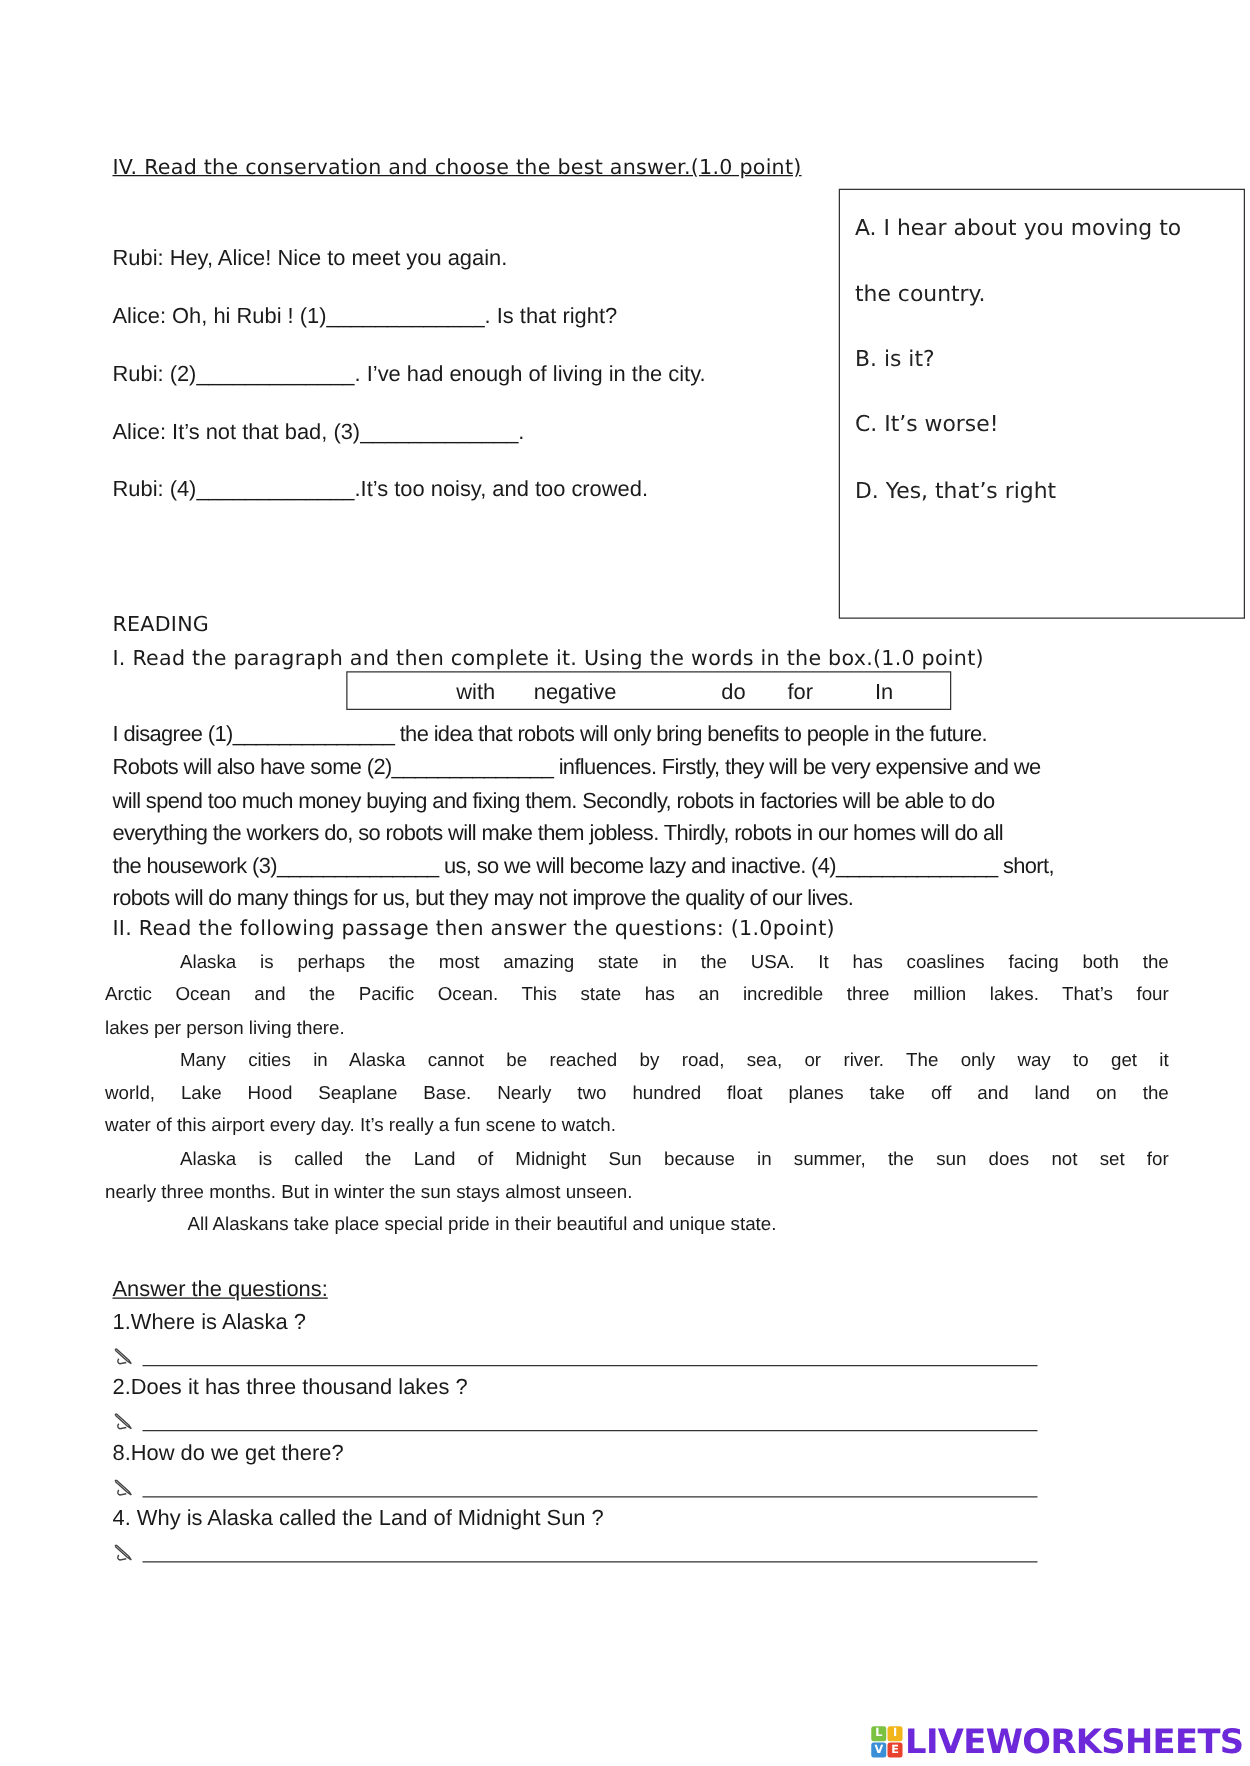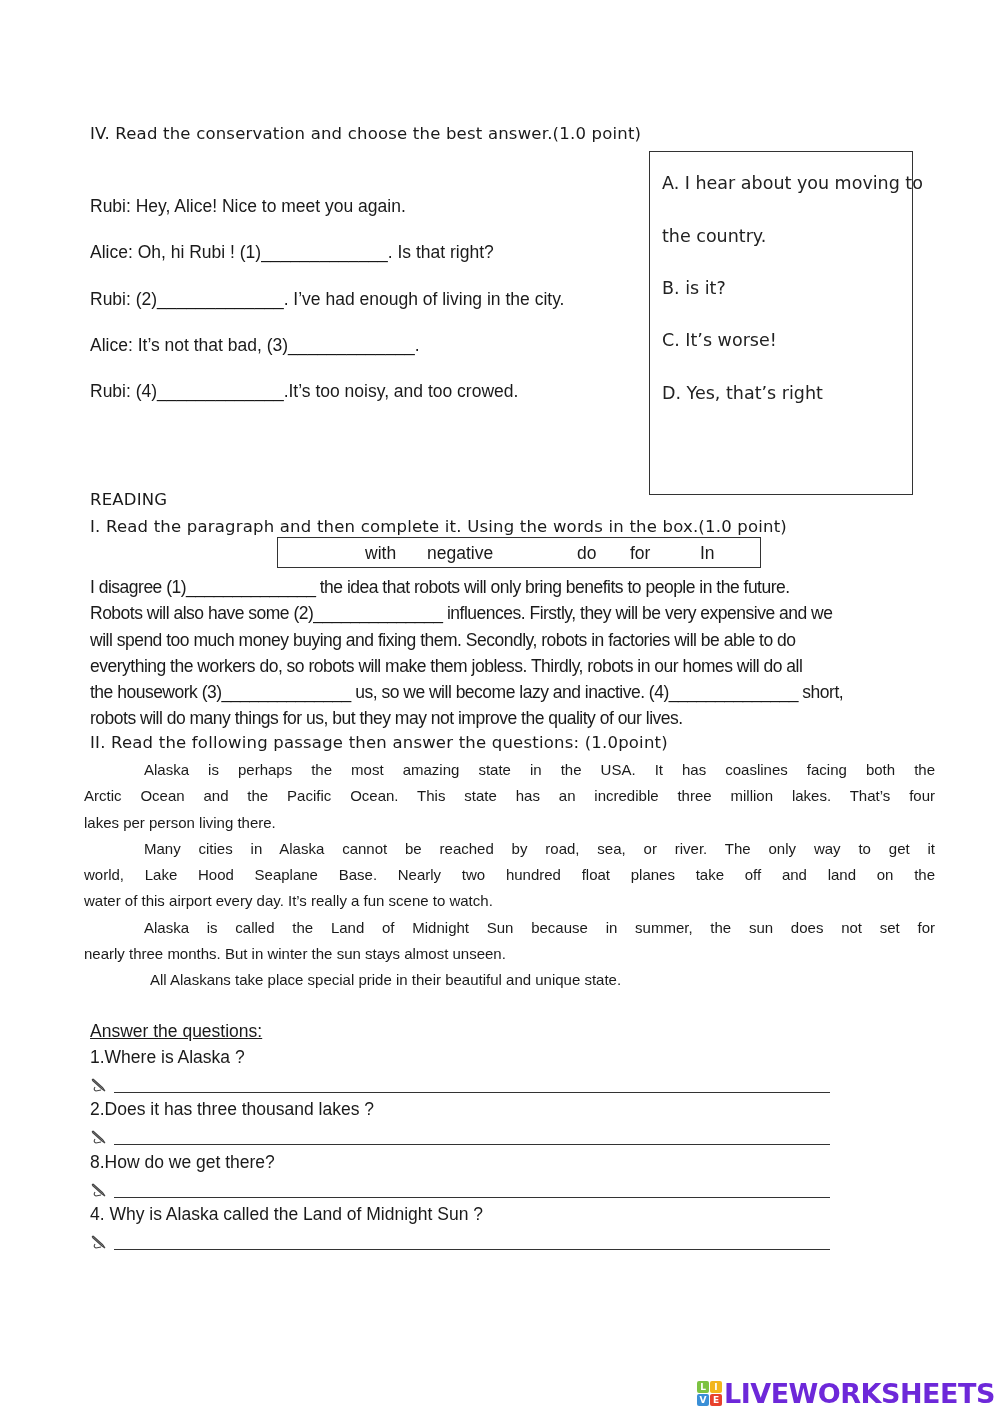--- a/index.html
+++ b/index.html
@@ -4,21 +4,21 @@
 <style>
   html, body { margin: 0; padding: 0; }
   body {
     width: 1000px; height: 1413px; position: relative; background: #ffffff;
     font-family: "Liberation Sans", sans-serif; color: #1a1a1a; overflow: hidden;
   }
   .abs { position: absolute; }
   .heading { font-family: "DejaVu Sans", sans-serif; font-size: 16.5px; letter-spacing: 0.2px; }
   .conv-line { font-size: 17.5px; line-height: 26.3px; white-space: nowrap; margin-top: 20px; }
   .options-box {
-    position: absolute; left: 649px; top: 151px; width: 264px; height: 344px;
+    position: absolute; left: 671px; top: 151px; width: 325px; height: 344px;
     border: 1.5px solid #333; box-sizing: border-box; text-decoration: underline;
   }
   .opt { position: absolute; left: 12px; font-family: "DejaVu Sans", sans-serif; font-size: 17.5px; white-space: nowrap; color: #222; }
   .word-box {
     position: absolute; left: 277px; top: 537px; width: 484px; height: 31px;
     border: 1.2px solid #333; box-sizing: border-box;
     font-size: 17.5px;
   }
   .word-box span { position: absolute; top: 5px; }
   .para {
@@ -39,21 +39,21 @@
   .ans-line .pencil { position: absolute; left: 0; top: 0; width: 18px; height: 16px; }
   .ans-line .rule { position: absolute; left: 24px; right: 0; top: 15px; border-bottom: 1.3px solid #333; }
   .logo { position: absolute; left: 697px; top: 1378px; height: 30px; display: flex; align-items: center; }
   .tiles { display: grid; grid-template-columns: 12px 12px; grid-template-rows: 12px 12px; gap: 1px; margin-right: 2px; }
   .tile { font-family: "DejaVu Sans", sans-serif; font-weight: bold; font-size: 9px; color: #fff; display: flex; align-items: center; justify-content: center; border-radius: 2px; }
   .logo-text { font-family: "DejaVu Sans", sans-serif; font-weight: bold; font-size: 27px; color: #6d28d9; letter-spacing: -0.5px; }
 </style>
 </head>
 <body>
 
-<div class="abs heading" style="left:90px; top:124px;">IV. Read the conservation and choose the best answer.(1.0 point)</div>
+<div class="abs heading" style="left:90px; top:124px;text-decoration:underline;">IV. Read the conservation and choose the best answer.(1.0 point)</div>
 
 <div class="abs" style="left:90px; top:173px;">
   <div class="conv-line">Rubi: Hey, Alice! Nice to meet you again.</div>
   <div class="conv-line">Alice: Oh, hi Rubi ! (1)_____________. Is that right?</div>
   <div class="conv-line">Rubi: (2)_____________. I’ve had enough of living in the city.</div>
   <div class="conv-line">Alice: It’s not that bad, (3)_____________.</div>
   <div class="conv-line">Rubi: (4)_____________.It’s too noisy, and too crowed.</div>
 </div>
 
 <div class="options-box">

